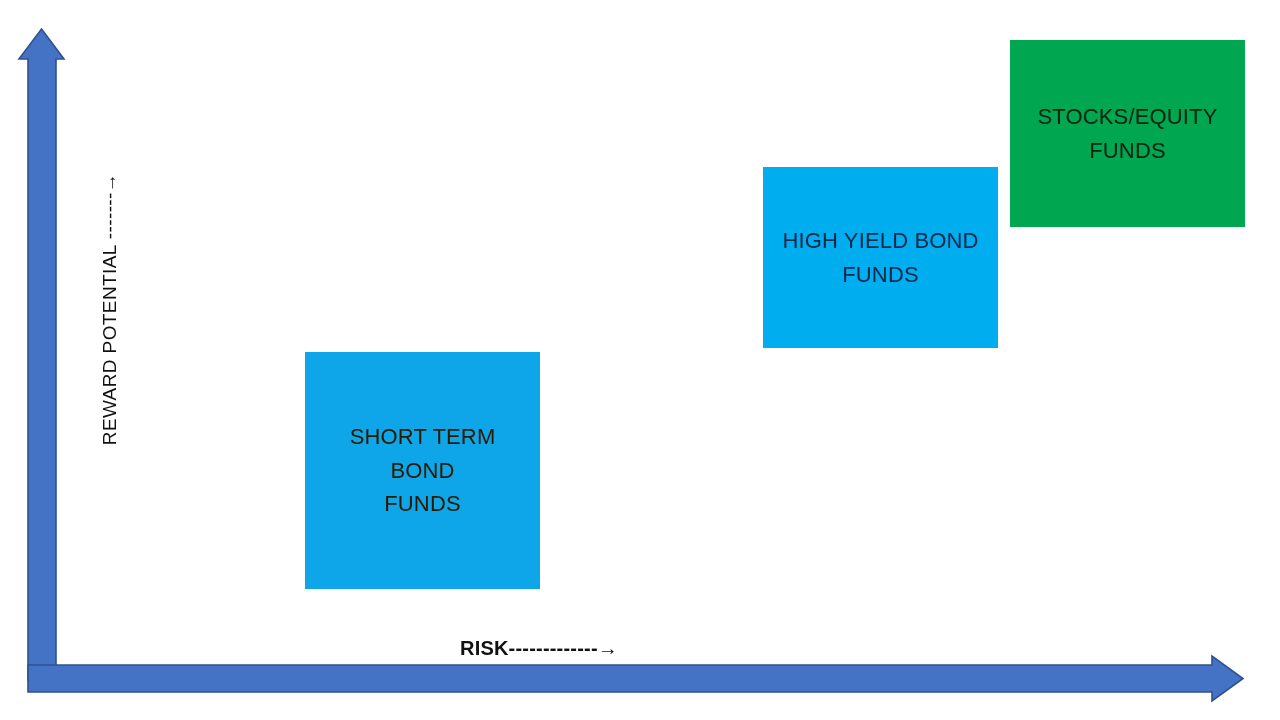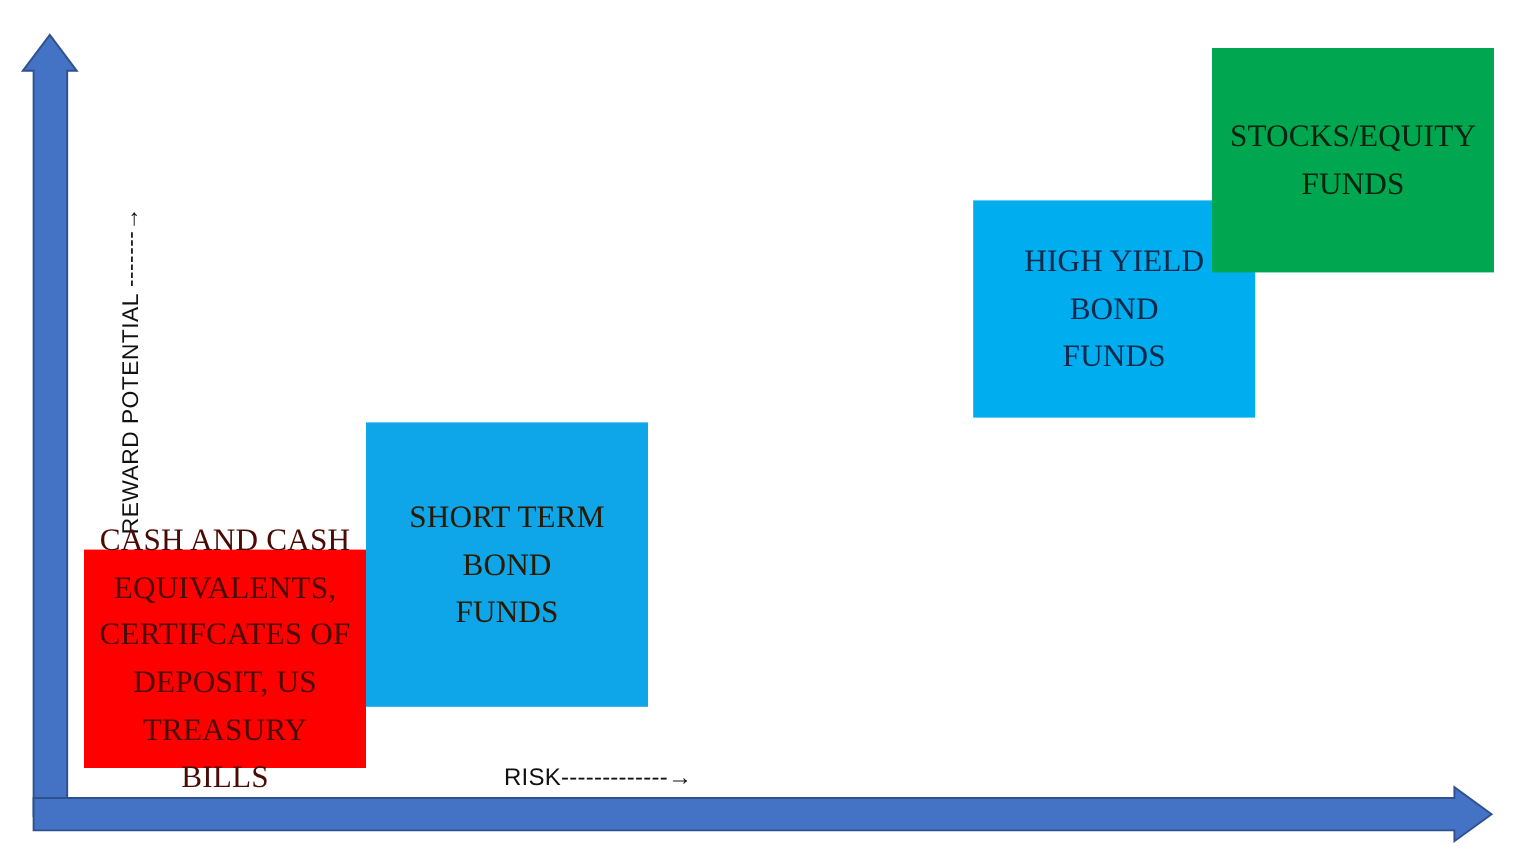--- a/index.html
+++ b/index.html
@@ -46,50 +46,50 @@
     transform: rotate(-90deg);
     transform-origin: center center;
     text-align: center;
     font-size: 19px;
     color: #111111;
     white-space: nowrap;
     letter-spacing: 0.4px;
   }
   #x-axis-label {
     position: absolute;
-    left: 420px;
+    left: 460px;
     top: 637px;
     font-size: 20px;
     color: #111111;
     white-space: nowrap;
     letter-spacing: 0.2px;
+    font-weight: bold;
   }
 
   
   .step-box {
     position: absolute;
     display: flex;
     align-items: center;
     justify-content: center;
     text-align: center;
     box-sizing: border-box;
     padding: 0 10px;
   }
   .step-box .step-label {
-    font-size: 26px;
+    font-size: 22px;
     line-height: 1.52;
     color: #1c1c1c;
     letter-spacing: 0.15px;
-    font-family: Liberation Serif, serif;
   }
 
   .step-cash   { left: 70px;   top: 458px; width: 235px; height: 182px; background: #FF0000; }
   .step-short  { left: 305px;  top: 352px; width: 235px; height: 237px; background: #0ea5e9; }
   .step-core   { left: 540px;  top: 252px; width: 235px; height: 155px; background: #FFFF00; }
-  .step-high   { left: 811px;  top: 167px; width: 235px; height: 181px; background: #00ADEF; }
+  .step-high   { left: 763px;  top: 167px; width: 235px; height: 181px; background: #00ADEF; }
   .step-stocks { left: 1010px; top: 40px;  width: 235px; height: 187px; background: #00A650; }
 
   .step-cash .step-label   { color: #4a0b05; }
   .step-short .step-label  { color: #2b1a00; }
   .step-high .step-label   { color: #10284a; }
   .step-stocks .step-label { color: #06230f; }
 
   
   .step-label { white-space: pre-line; }
 </style>
@@ -107,27 +107,20 @@
     <g>
       <path d="M 1243 678.5 L 1212 701 L 1212 692 L 28 692 L 28 665 L 1212 665 L 1212 656 Z" fill="#4472C4" stroke="#2F528F" stroke-width="1.6" stroke-linejoin="miter"></path>
     </g>
   </svg>
 
 
   <div id="y-axis-label">REWARD POTENTIAL -------→</div>
 
   <div id="x-axis-label">RISK-------------→</div>
 
-  <div class="step-box step-cash">
-    <span class="step-label">CASH AND CASH
-EQUIVALENTS,
-CERTIFCATES OF
-DEPOSIT, US
-TREASURY BILLS</span>
-  </div>
 
   <div class="step-box step-short">
     <span class="step-label">SHORT TERM BOND
 FUNDS</span>
   </div>
 
 
   <div class="step-box step-high">
     <span class="step-label">HIGH YIELD BOND
 FUNDS</span>

